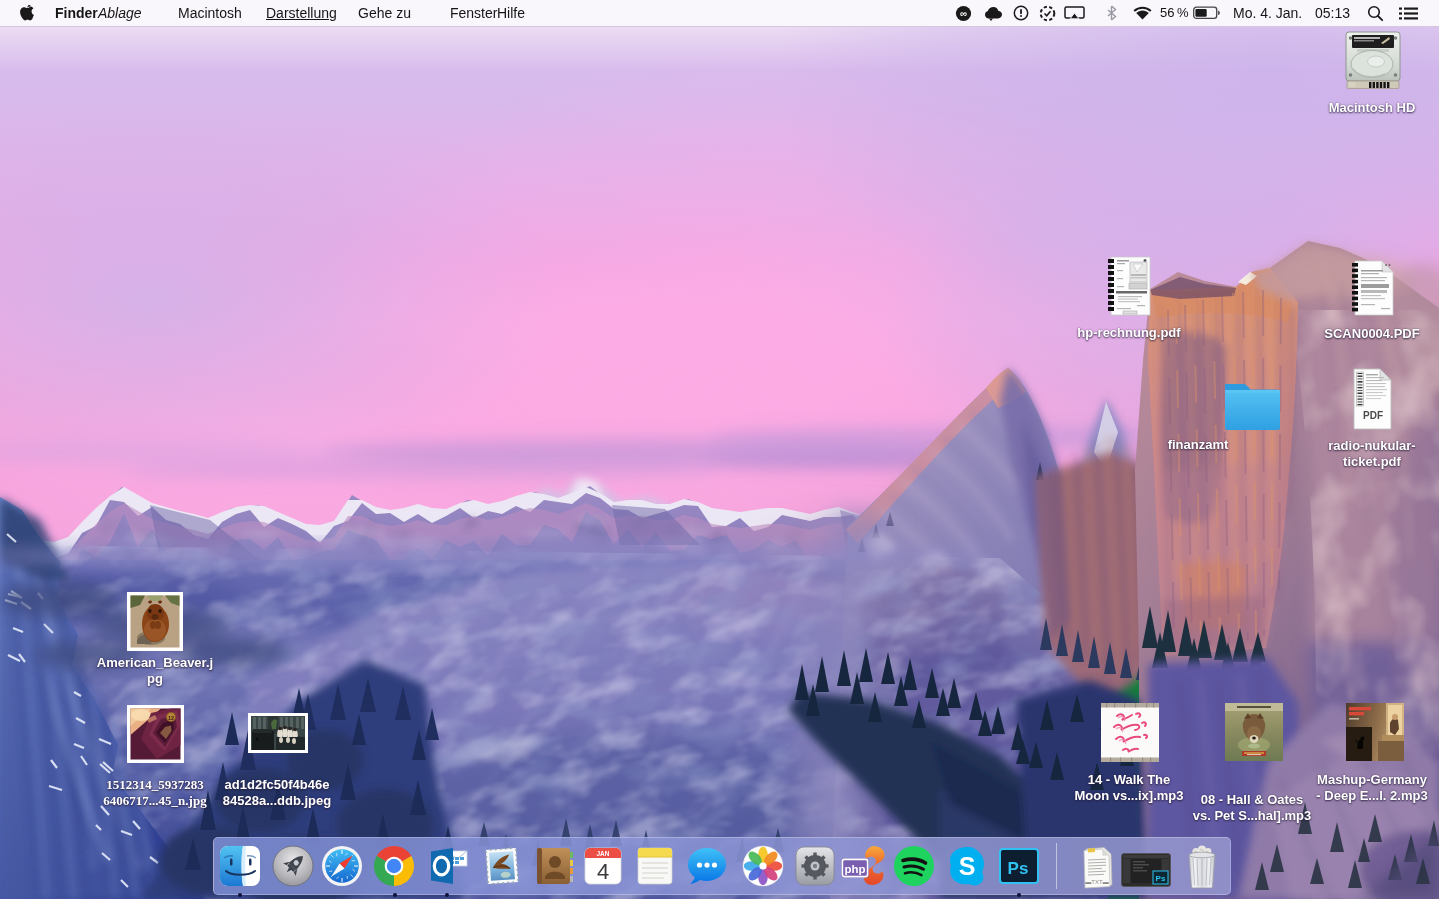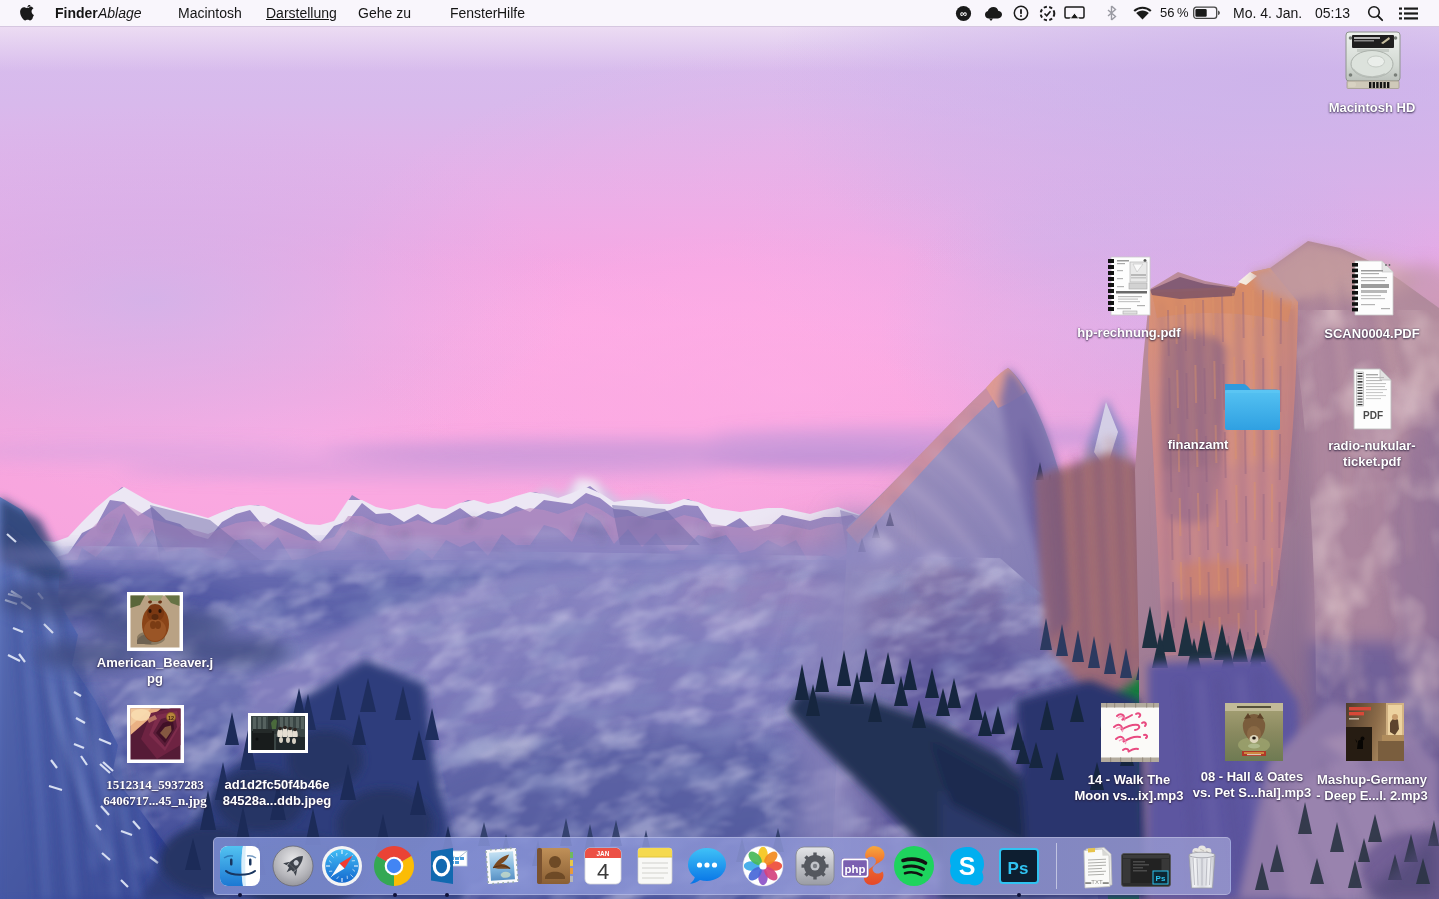--- a/index.html
+++ b/index.html
@@ -1064,21 +1064,21 @@
 <path d="M19,16 L23,10 L26,15 Z" fill="#5e4228"></path>
 <path d="M39,16 L35,10 L32,15 Z" fill="#5e4228"></path>
 <ellipse cx="29" cy="31" rx="7" ry="8" fill="#8a6a46"></ellipse>
 <ellipse cx="29" cy="36" rx="4.5" ry="4" fill="#ded6bc"></ellipse>
 <ellipse cx="29" cy="35" rx="1.8" ry="1.6" fill="#201812"></ellipse>
 <ellipse cx="29" cy="43" rx="6" ry="2.5" fill="#b8c49a" opacity="0.7"></ellipse>
 <rect x="17" y="48" width="24" height="5" fill="#b03828"></rect>
 <rect x="19" y="49.5" width="20" height="1" fill="#e8d858"></rect>
 <rect x="22" y="51.2" width="14" height="0.9" fill="#e8e4d8"></rect>
 </svg></div>
-<div class="lbl" style="left:1182px;top:769px;width:140px;">08 - Hall &amp; Oates
+<div class="lbl" style="left:1182px;top:792px;width:140px;">08 - Hall &amp; Oates
 vs. Pet S...hal].mp3</div>
 
 <div class="icn" style="left:1346px;top:703px;"><svg width="58" height="58" viewBox="0 0 58 58">
 <defs>
           <linearGradient id="mgg" x1="0" y1="0" x2="1" y2="0.25">
             <stop offset="0" stop-color="#4e3c2c"></stop>
             <stop offset="0.55" stop-color="#8a6a48"></stop>
             <stop offset="1" stop-color="#c0a070"></stop>
           </linearGradient>
         </defs>

